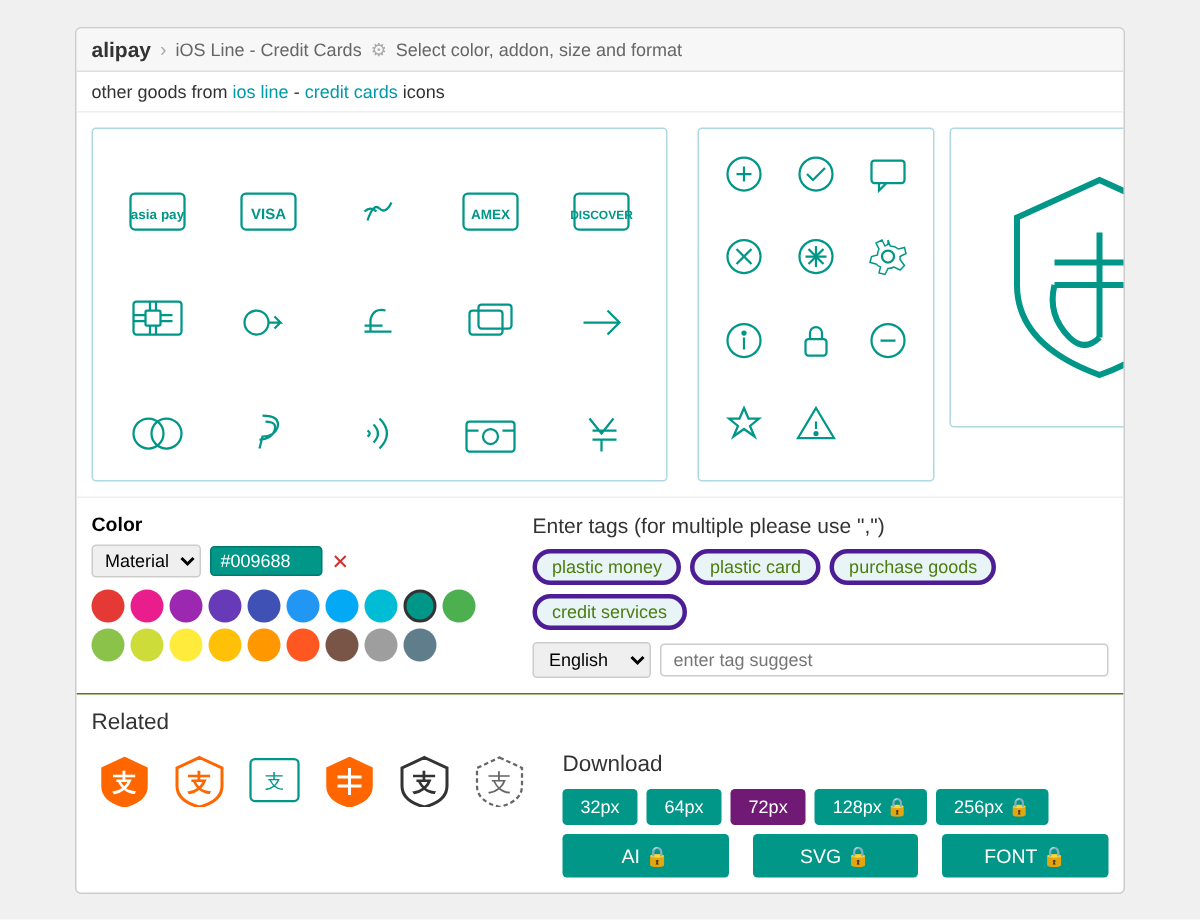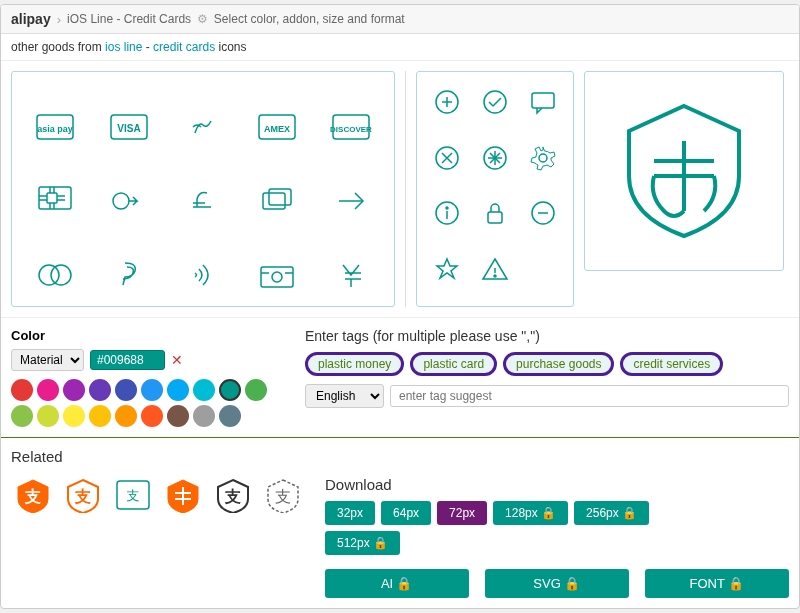--- a/index.html
+++ b/index.html
@@ -1,17 +1,17 @@
 <!DOCTYPE html>
 <html><head>
   <meta charset="utf-8">
   <style>
     * { box-sizing: border-box; margin: 0; padding: 0; }
     body { font-family: Arial, sans-serif; font-size: 13px; background: #f0f0f0; display: flex; justify-content: center; align-items: center; min-height: 100vh; }
-    .window { width: 800px; background: #fff; border: 1px solid #ccc; border-radius: 4px; overflow: hidden; }
+    .window { width: 700px; background: #fff; border: 1px solid #ccc; border-radius: 4px; overflow: hidden; }
     .header { background: #f7f7f7; border-bottom: 1px solid #ddd; padding: 6px 10px; display: flex; align-items: center; gap: 6px; }
     .header-title { font-weight: bold; font-size: 14px; color: #333; }
     .header-sep { color: #aaa; }
     .header-sub { color: #666; font-size: 12px; }
     .breadcrumb { padding: 6px 10px; font-size: 12px; color: #666; border-bottom: 1px solid #eee; }
     .breadcrumb a { color: #0099aa; text-decoration: none; }
     .breadcrumb span { color: #333; }
     .main-content { display: flex; padding: 10px; gap: 10px; }
     .icon-grid { border: 1px solid #b0d8e0; border-radius: 3px; padding: 8px; display: grid; grid-template-columns: repeat(5, 70px); gap: 4px; flex-shrink: 0; }
     .icon-cell { width: 70px; height: 70px; display: flex; align-items: flex-end; justify-content: center; border: 1px solid transparent; cursor: pointer; }
@@ -368,23 +368,20 @@
 
     <div class="download-section">
       <div class="section-title">Download</div>
       <div class="download-btns">
         <button class="dl-btn">32px</button>
         <button class="dl-btn">64px</button>
         <button class="dl-btn active" style="background:#701a75;">72px</button>
         <button class="dl-btn">128px 🔒</button>
         <button class="dl-btn">256px 🔒</button>
       </div>
-      <div style="margin-bottom:8px;">
-        <button class="dl-btn" style="margin-bottom:6px;">512px 🔒</button>
-      </div>
       <div style="display:flex;gap:16px;">
         <button class="dl-btn-large">AI 🔒</button>
         <button class="dl-btn-large">SVG 🔒</button>
         <button class="dl-btn-large">FONT 🔒</button>
       </div>
     </div>
   </div>
 </div>
 
 </body></html>

